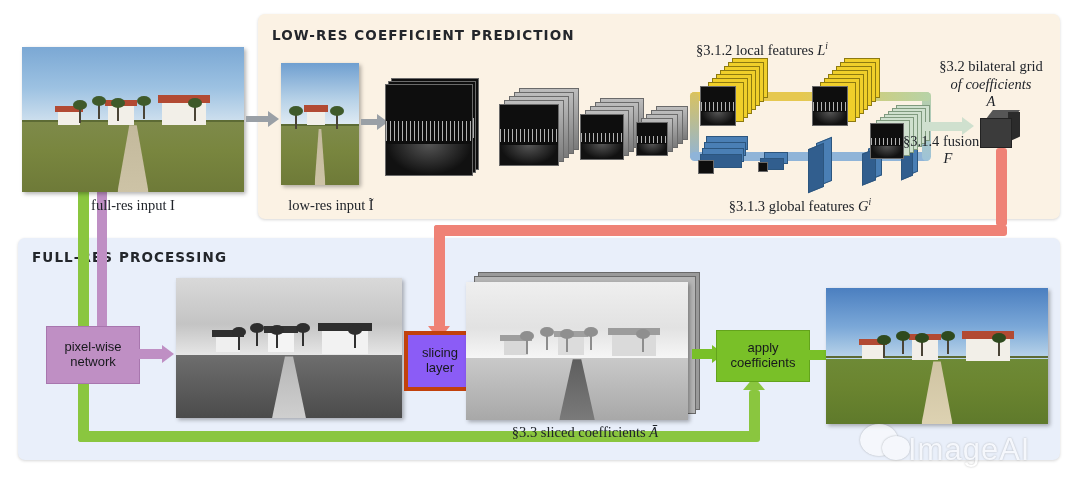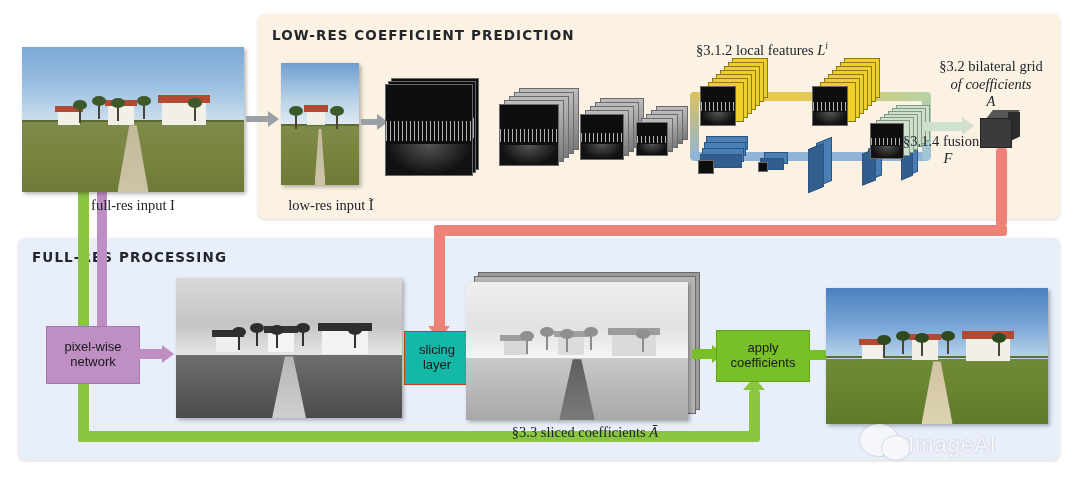--- a/index.html
+++ b/index.html
@@ -90,21 +90,21 @@
   .bbar{position:absolute;background:#4a7fb5;border:1px solid #2c567f;}
   .bbar.dark{background:#315e8e;}
 
   
   .opbox{
     position:absolute;display:flex;align-items:center;justify-content:center;
     text-align:center;font-size:13px;line-height:1.12;color:#17191c;
     font-family:"Liberation Sans", sans-serif;
   }
   #box-pixelwise{background:#bf8fc4;border:1px solid #a876ae;}
-  #box-slicing{background:#14b8a6;border:1px solid #c2410c;}
+  #box-slicing{background:#8b5cf6;border:4px solid #c2410c;}
   #box-apply{background:#79c028;border:1px solid #63a31c;}
 
   
   .ar{position:absolute;}
   .gray-arrow{background:#9aa0a6;}
   .gray-head{width:0;height:0;border-top:8px solid transparent;
     border-bottom:8px solid transparent;border-left:11px solid #9aa0a6;position:absolute;}
 
   .pipe{position:absolute;border-radius:3px;}
 
@@ -129,21 +129,21 @@
 
   
   #cube{position:absolute;}
   .cube-front{position:absolute;background:#3b3b3b;border:1px solid #222;}
   .cube-top{position:absolute;background:#565656;}
   .cube-side{position:absolute;background:#2b2b2b;}
 
   
   #watermark{position:absolute;left:850px;top:418px;width:230px;height:62px;
     opacity:.55;pointer-events:none;}
-  #wm-text{position:absolute;left:58px;top:14px;font-size:22px;color:#ffffff;
+  #wm-text{position:absolute;left:58px;top:14px;font-size:31px;color:#ffffff;
     font-family:"Liberation Sans", sans-serif;letter-spacing:1px;
     text-shadow:0 0 2px rgba(120,120,120,.9);}
   .bubble{position:absolute;background:#ffffff;border-radius:50%;
     box-shadow:0 0 2px rgba(90,90,90,.8);}
 </style>
 </head>
 <body>
 
 <div id="fig">
 
@@ -332,20 +332,24 @@
          transform:skewY(-22deg);"></div>
   </div>
 
   <div class="stack" style="left:898px;top:150px;width:32px;height:32px;">
     <div class="bbar" style="left:8px;top:0;width:10px;height:22px;
          transform:skewY(-22deg);"></div>
     <div class="bbar dark" style="left:3px;top:4px;width:10px;height:22px;
          transform:skewY(-22deg);"></div>
   </div>
 
+  <div class="cap ctr" style="left:800px;top:197px;">
+    <span>§3.1.3 global features</span>
+    <i>G</i><sup>i</sup>
+  </div>
 
   <div class="stack" style="left:860px;top:105px;width:76px;height:62px;">
     <div class="card gncard" style="left:36px;top:0;width:34px;height:36px;"></div>
     <div class="card gncard" style="left:32px;top:3px;width:34px;height:36px;"></div>
     <div class="card gncard" style="left:28px;top:6px;width:34px;height:36px;"></div>
     <div class="card gncard" style="left:24px;top:9px;width:34px;height:36px;"></div>
     <div class="card gncard" style="left:20px;top:12px;width:34px;height:36px;"></div>
     <div class="card gncard" style="left:16px;top:15px;width:34px;height:36px;"></div>
     <div class="card fmap" style="left:10px;top:18px;width:34px;height:36px;">
       <div class="noise"></div>

